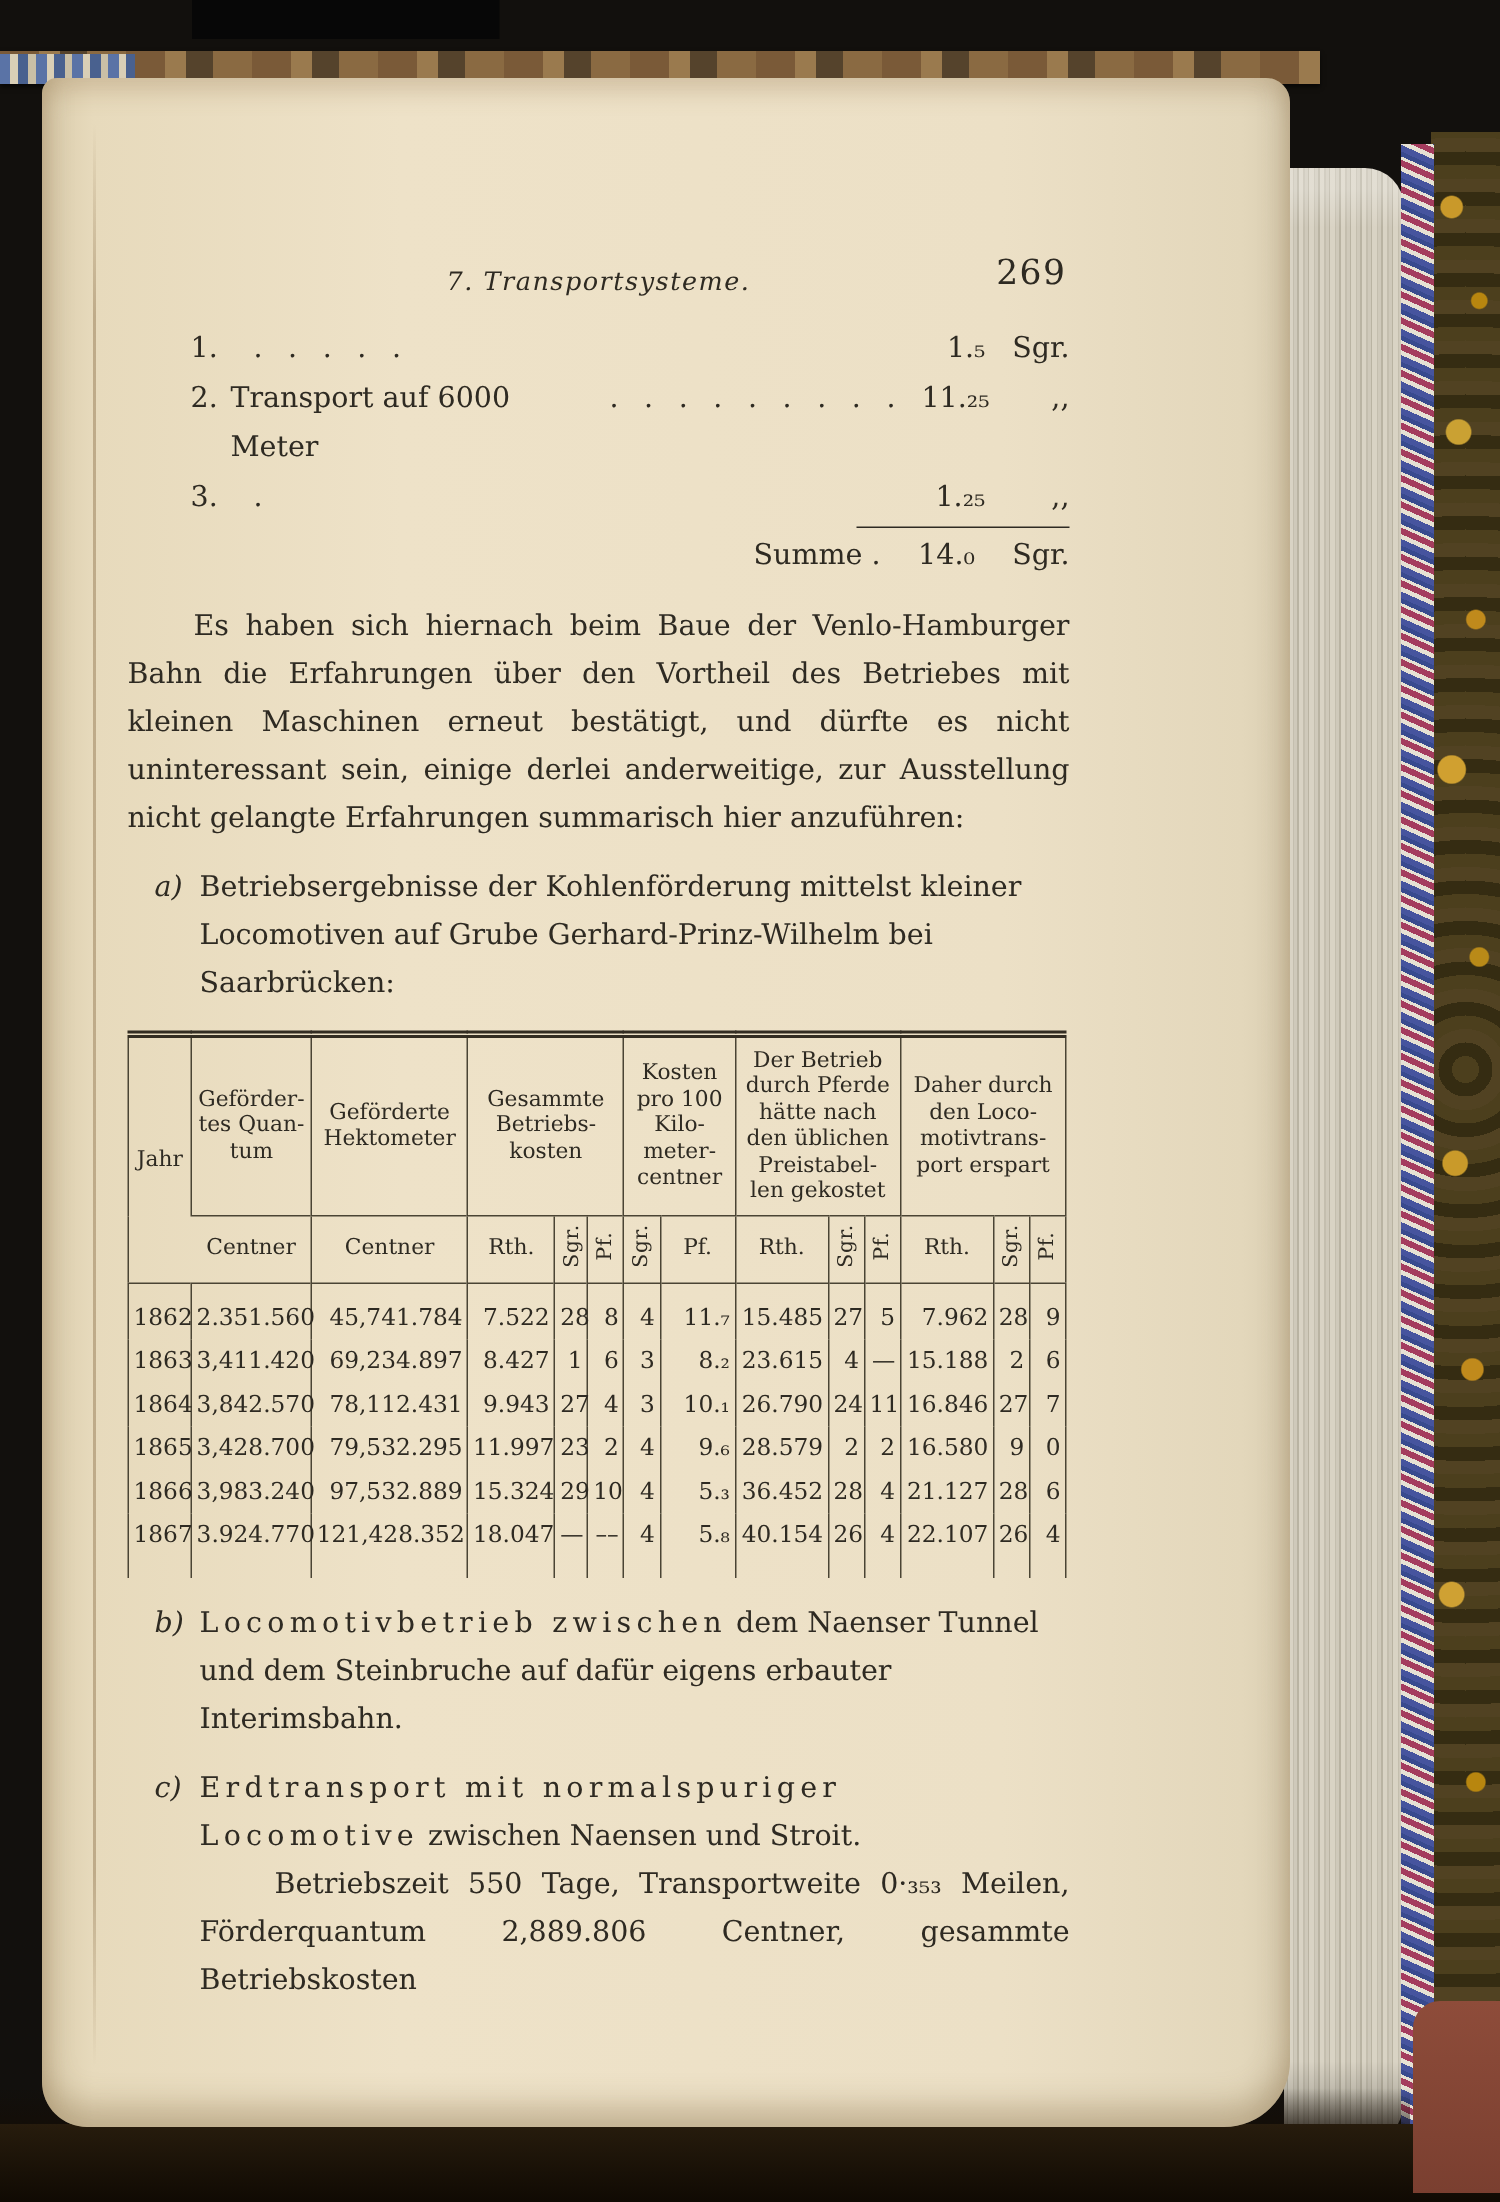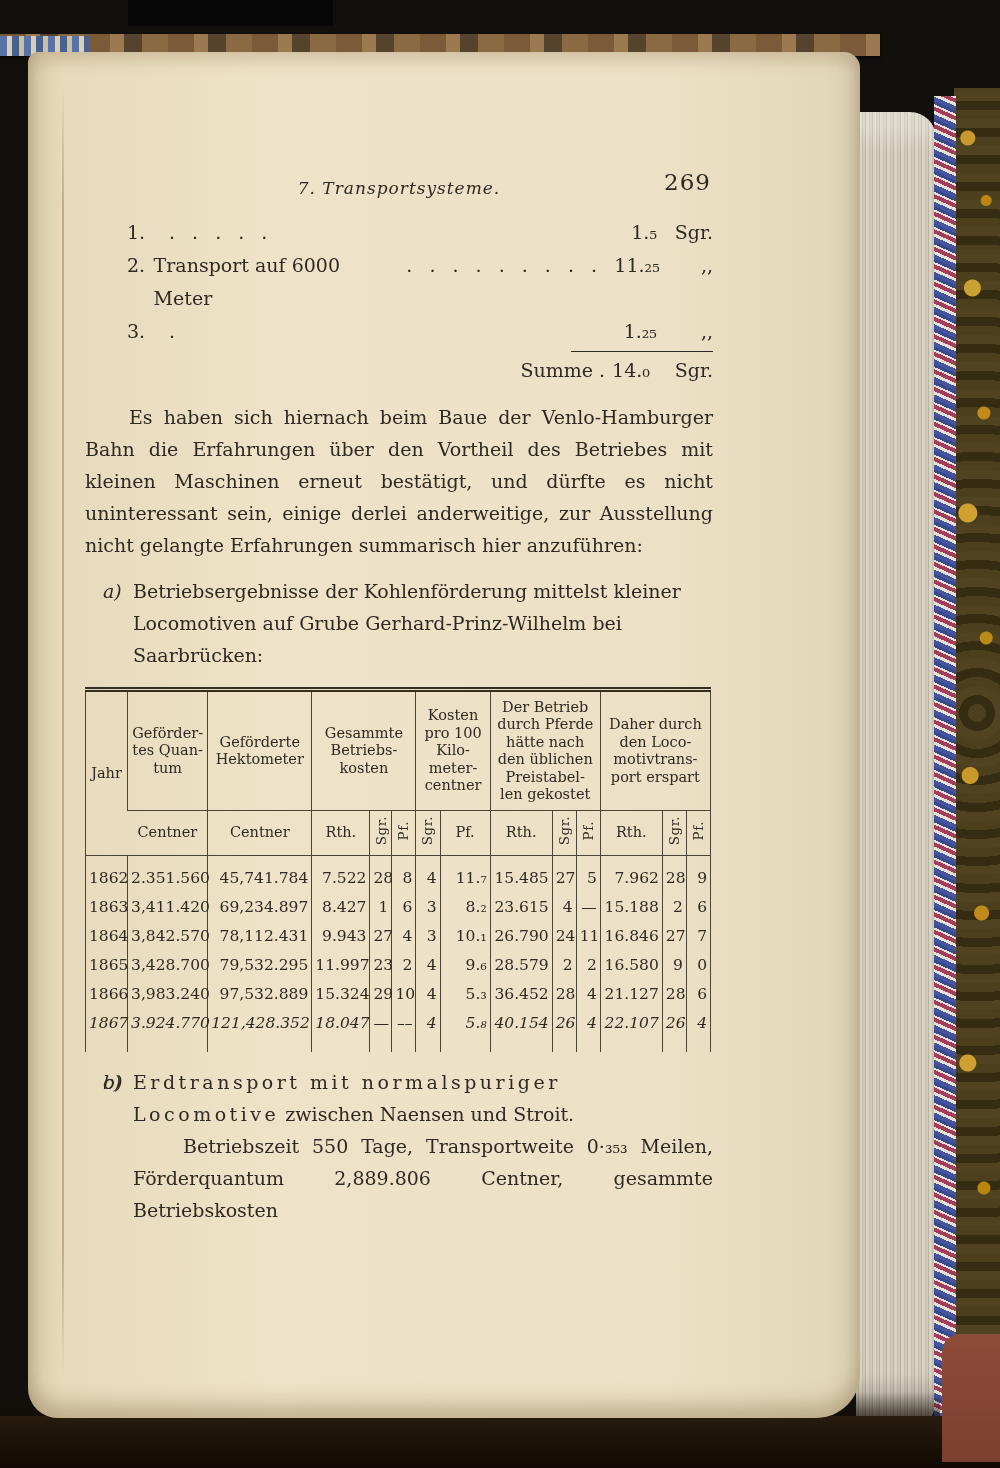--- a/index.html
+++ b/index.html
@@ -55,21 +55,21 @@
 
   .cost-list{margin:6px 0 4px 42px;}
   .cost-row{display:flex;align-items:baseline;line-height:33px;}
   .cost-no{width:28px;}
   .cost-dots{flex:0 0 auto;word-spacing:11px;padding-left:14px;}
   .cost-fill{flex:1;}
   .cost-value{width:66px;text-align:right;}
   .cost-unit{width:56px;text-align:right;}
   .sum-rule{width:142px;border-top:1.6px solid #2e2a22;margin:3px 0 3px auto;}
   .sum-row{display:flex;justify-content:flex-end;align-items:baseline;line-height:30px;}
-  .sum-label{margin-right:0;}
+  .sum-label{margin-right:18px;}
   .sum-value{width:52px;text-align:center;}
   .sum-unit{width:56px;text-align:right;}
 
   .para{margin:16px 0 0 0;text-align:justify;text-indent:44px;}
   .hang{position:relative;margin:4px 0 0 48px;}
   .hang .marker{position:absolute;left:-30px;top:0;font-style:italic;}
   .spaced{letter-spacing:3.5px;}
   .sub-para{margin:0;text-align:justify;text-indent:50px;}
 
   table.results{border-collapse:collapse;table-layout:fixed;width:626px;margin:16px 0 0 0;
@@ -78,21 +78,21 @@
   table.results th, table.results td{border-left:1px solid #4a4434;padding:0 3px;font-weight:normal;}
   table.results th:first-child, table.results td:first-child{border-left:none;}
   thead tr.groups th{height:118px;vertical-align:middle;text-align:center;white-space:pre-line;}
   thead tr.units th{height:44px;vertical-align:middle;text-align:center;border-top:1px solid #4a4434;}
   thead{border-bottom:1.2px solid #4a4434;}
   th.jahr{vertical-align:bottom;padding-bottom:52px;text-align:left;}
   .rot{writing-mode:vertical-rl;transform:rotate(180deg);margin:0 auto;font-size:13.5px;letter-spacing:.5px;}
   tbody td{height:29px;text-align:right;font-size:15.5px;padding-right:5px;}
   tbody td.yr{text-align:center;padding-right:2px;}
   tbody tr:first-child td{padding-top:8px;}
-  tbody tr:last-child td{padding-bottom:14px;font-style:italic;}
+  tbody tr:last-child td{padding-bottom:14px;}
 
   .sec{margin-top:14px;}
 </style>
 </head>
 <body>
 
 <div class="photo">
   <div class="top-slab"></div>
   <div class="band-top-leather"></div>
   <div class="headband-left"></div>
@@ -304,20 +304,21 @@
               <td>4</td>
               <td>22.107</td>
               <td>26</td>
               <td>4</td>
           </tr>
         </tbody>
       </table>
 
       <div class="hang sec">
         <span class="marker">b)</span>
+        <div><span class="spaced">Locomotivbetrieb zwischen</span><span> dem Naenser Tunnel und dem Steinbruche auf dafür eigens erbauter Interimsbahn.</span></div>
       </div>
 
       <div class="hang sec">
         <span class="marker">c)</span>
         <div><span class="spaced">Erdtransport mit normalspuriger Locomotive</span><span> zwischen Naensen und Stroit.</span></div>
         <p class="sub-para">Betriebszeit 550 Tage, Transportweite 0·₃₅₃ Meilen, Förderquantum 2,889.806 Centner, gesammte Betriebskosten</p>
       </div>
 
     </div>
   </div>

